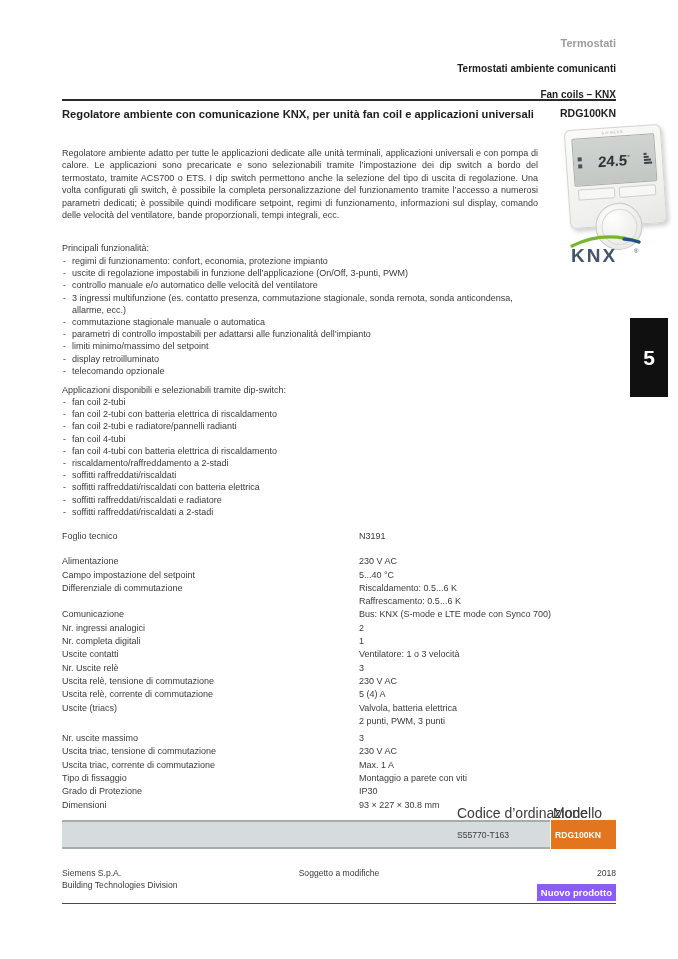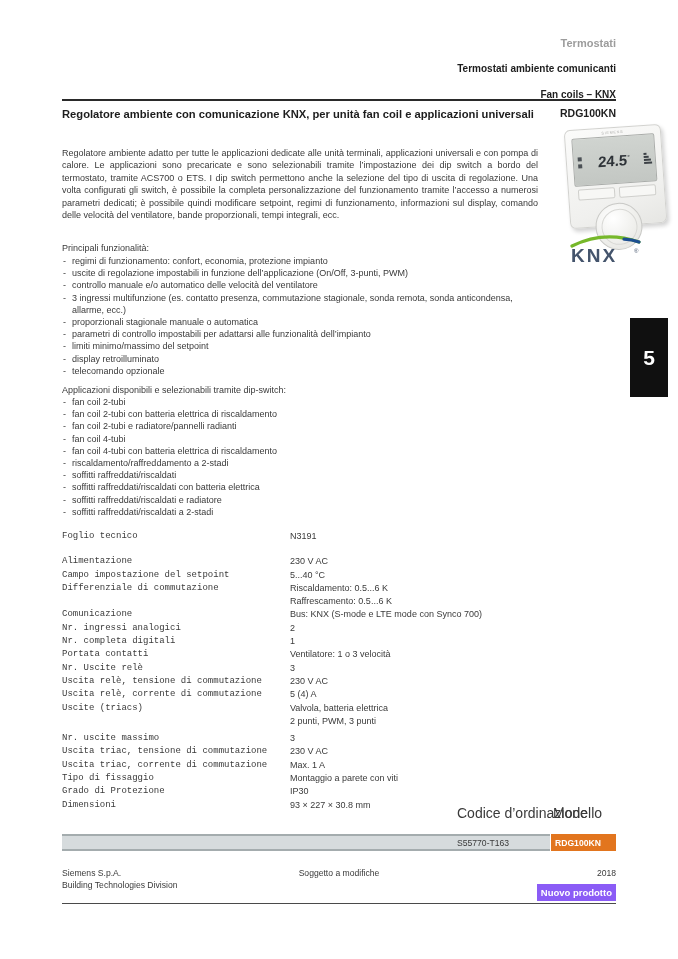--- a/index.html
+++ b/index.html
@@ -31,29 +31,29 @@
   .list-apps{top:396px;}
   .bullet-list li{position:relative;padding-left:10px;}
   .bullet-list li::before{content:"-";position:absolute;left:1px;}
 
   
   .specs{position:absolute;top:530px;left:62px;width:554px;font-size:9px;}
   .spec-group{margin:0;}
   .spec-group + .spec-group{margin-top:12px;}
   .spec-group:nth-child(3){margin-top:4px;}
   .spec-row{display:flex;}
-  .spec-label{width:228px;flex:none;line-height:13.3px;font-family:Liberation Mono, monospace;}
-  .spec-values{flex:1;line-height:13.3px;}
+  .spec-label{width:253px;flex:none;line-height:13.3px;}
+  .spec-values{flex:1;line-height:13.3px;margin-left:44px;}
 
   
   .order-table{position:absolute;top:804px;left:62px;right:62px;}
   .order-headers{position:relative;height:15px;font-size:14px;}
   .order-headers .h-code{position:absolute;left:395px;top:1px;}
   .order-headers .h-model{position:absolute;left:491px;top:1px;}
-  .order-row{display:flex;height:17px;margin-top:15px;}
+  .order-row{display:flex;height:29px;margin-top:1px;}
   .cell-code{width:488px;flex:none;background:#d6dbdd;border-top:2px solid #a4acae;
              border-bottom:2px solid #a4acae;box-sizing:border-box;display:flex;align-items:center;}
   .cell-code span{padding-left:395px;font-size:8.6px;}
   .cell-model{flex:1;margin-left:1px;background:#e2751e;color:#ffffff;font-weight:bold;
               font-size:8.6px;display:flex;align-items:center;padding-left:4px;box-sizing:border-box;}
 
   
   .new-badge{position:absolute;top:884px;right:62px;background:#8b5cf6;color:#fff;
              font-size:9.5px;font-weight:bold;padding:3px 4px;}
   .footer-rule{position:absolute;top:903px;left:62px;right:62px;border-top:1.2px solid #4a4a4a;}
@@ -150,21 +150,21 @@
   </div>
 
   <div class="intro">Regolatore ambiente adatto per tutte le applicazioni dedicate alle unità terminali, applicazioni universali e con pompa di calore. Le applicazioni sono precaricate e sono selezionabili tramite l’impostazione dei dip switch a bordo del termostato, tramite ACS700 o ETS. I dip switch permettono anche la selezione del tipo di uscita di regolazione. Una volta configurati gli switch, è possibile la completa personalizzazione del funzionamento tramite l’accesso a numerosi parametri dedicati; è possibile quindi modificare setpoint, regimi di funzionamento, informazioni sul display, comando delle velocità del ventilatore, bande proporzionali, tempi integrali, ecc.</div>
 
   <div class="sec-heading heading-features">Principali funzionalità:</div>
   <ul class="bullet-list list-features">
       <li>regimi di funzionamento: confort, economia, protezione impianto</li>
       <li>uscite di regolazione impostabili in funzione dell’applicazione (On/Off, 3-punti, PWM)</li>
       <li>controllo manuale e/o automatico delle velocità del ventilatore</li>
       <li>3 ingressi multifunzione (es. contatto presenza, commutazione stagionale, sonda remota, sonda anticondensa, allarme, ecc.)</li>
-      <li>proporzionali stagionale manuale o automatica</li>
+      <li>commutazione stagionale manuale o automatica</li>
       <li>parametri di controllo impostabili per adattarsi alle funzionalità dell’impianto</li>
       <li>limiti minimo/massimo del setpoint</li>
       <li>display retroilluminato</li>
       <li>telecomando opzionale</li>
     </ul>
 
   <div class="sec-heading heading-apps">Applicazioni disponibili e selezionabili tramite dip-switch:</div>
   <ul class="bullet-list list-apps">
       <li>fan coil 2-tubi</li>
       <li>fan coil 2-tubi con batteria elettrica di riscaldamento</li>
@@ -219,21 +219,21 @@
             <div>2</div>
           </div>
         </div>
         <div class="spec-row">
           <div class="spec-label">Nr. completa digitali</div>
           <div class="spec-values">
             <div>1</div>
           </div>
         </div>
         <div class="spec-row">
-          <div class="spec-label">Portata contatti</div>
+          <div class="spec-label">Uscite contatti</div>
           <div class="spec-values">
             <div>Ventilatore: 1 o 3 velocità</div>
           </div>
         </div>
         <div class="spec-row">
           <div class="spec-label">Nr. Uscite relè</div>
           <div class="spec-values">
             <div>3</div>
           </div>
         </div>

